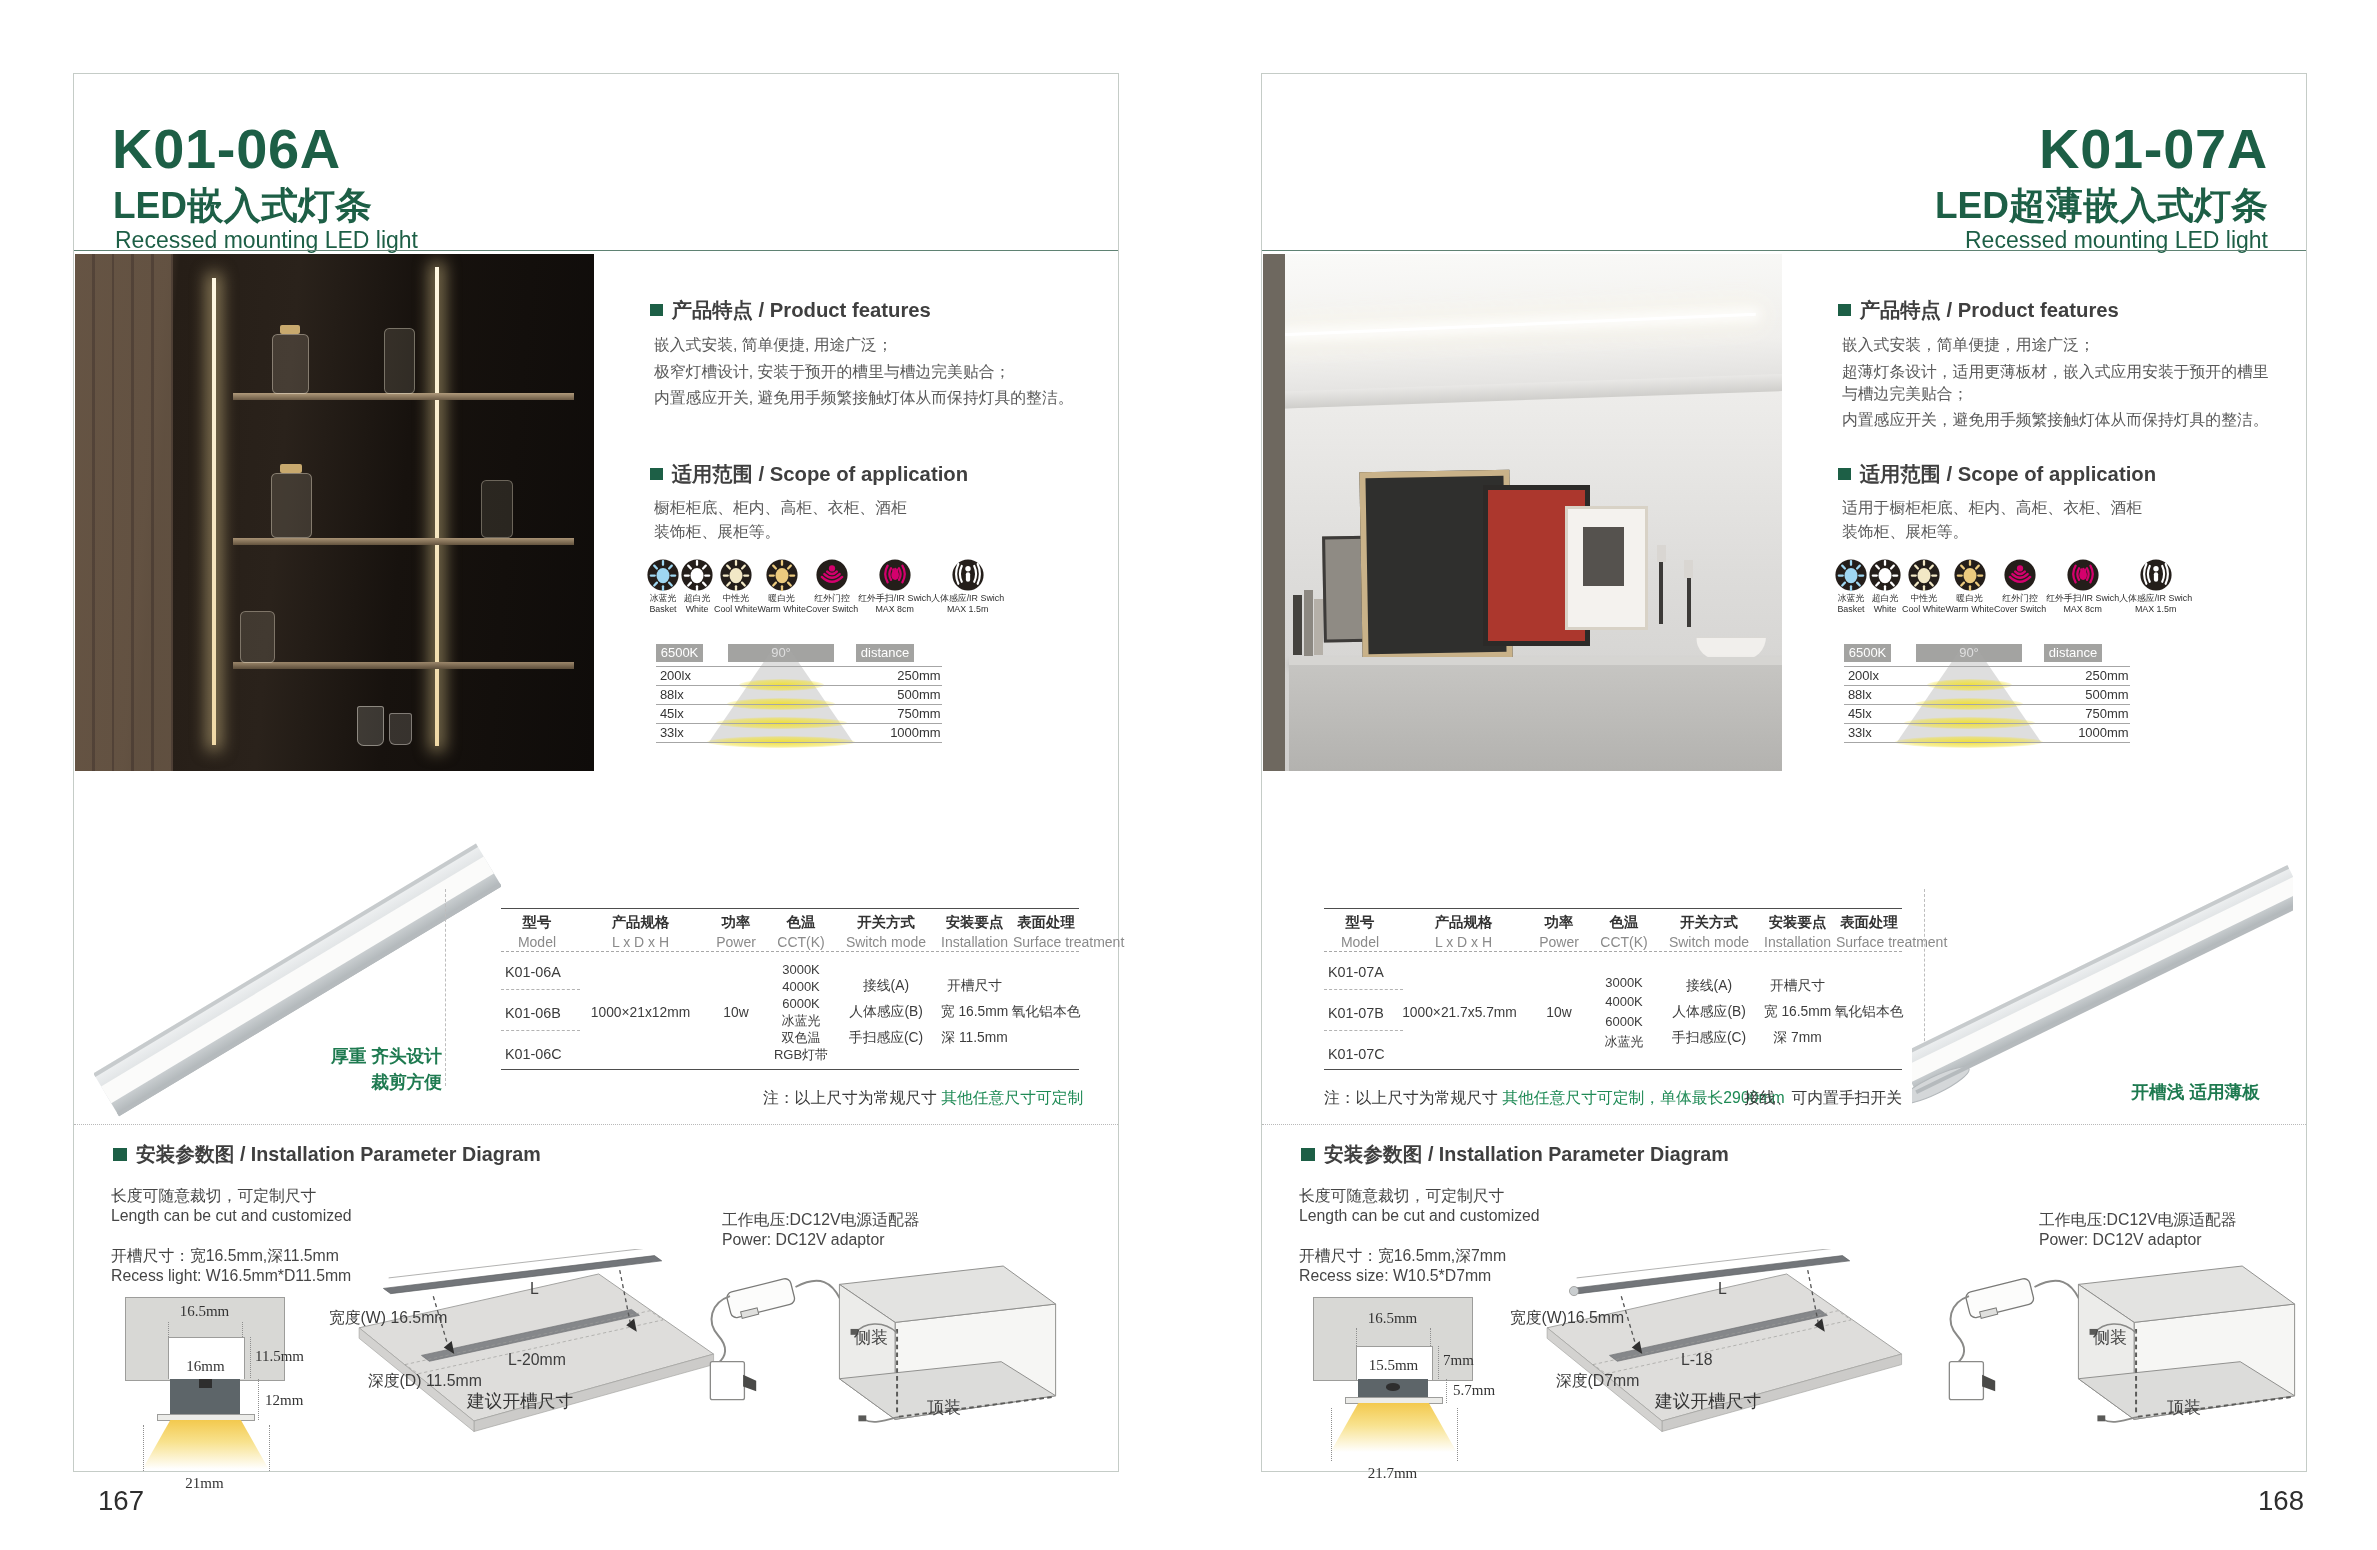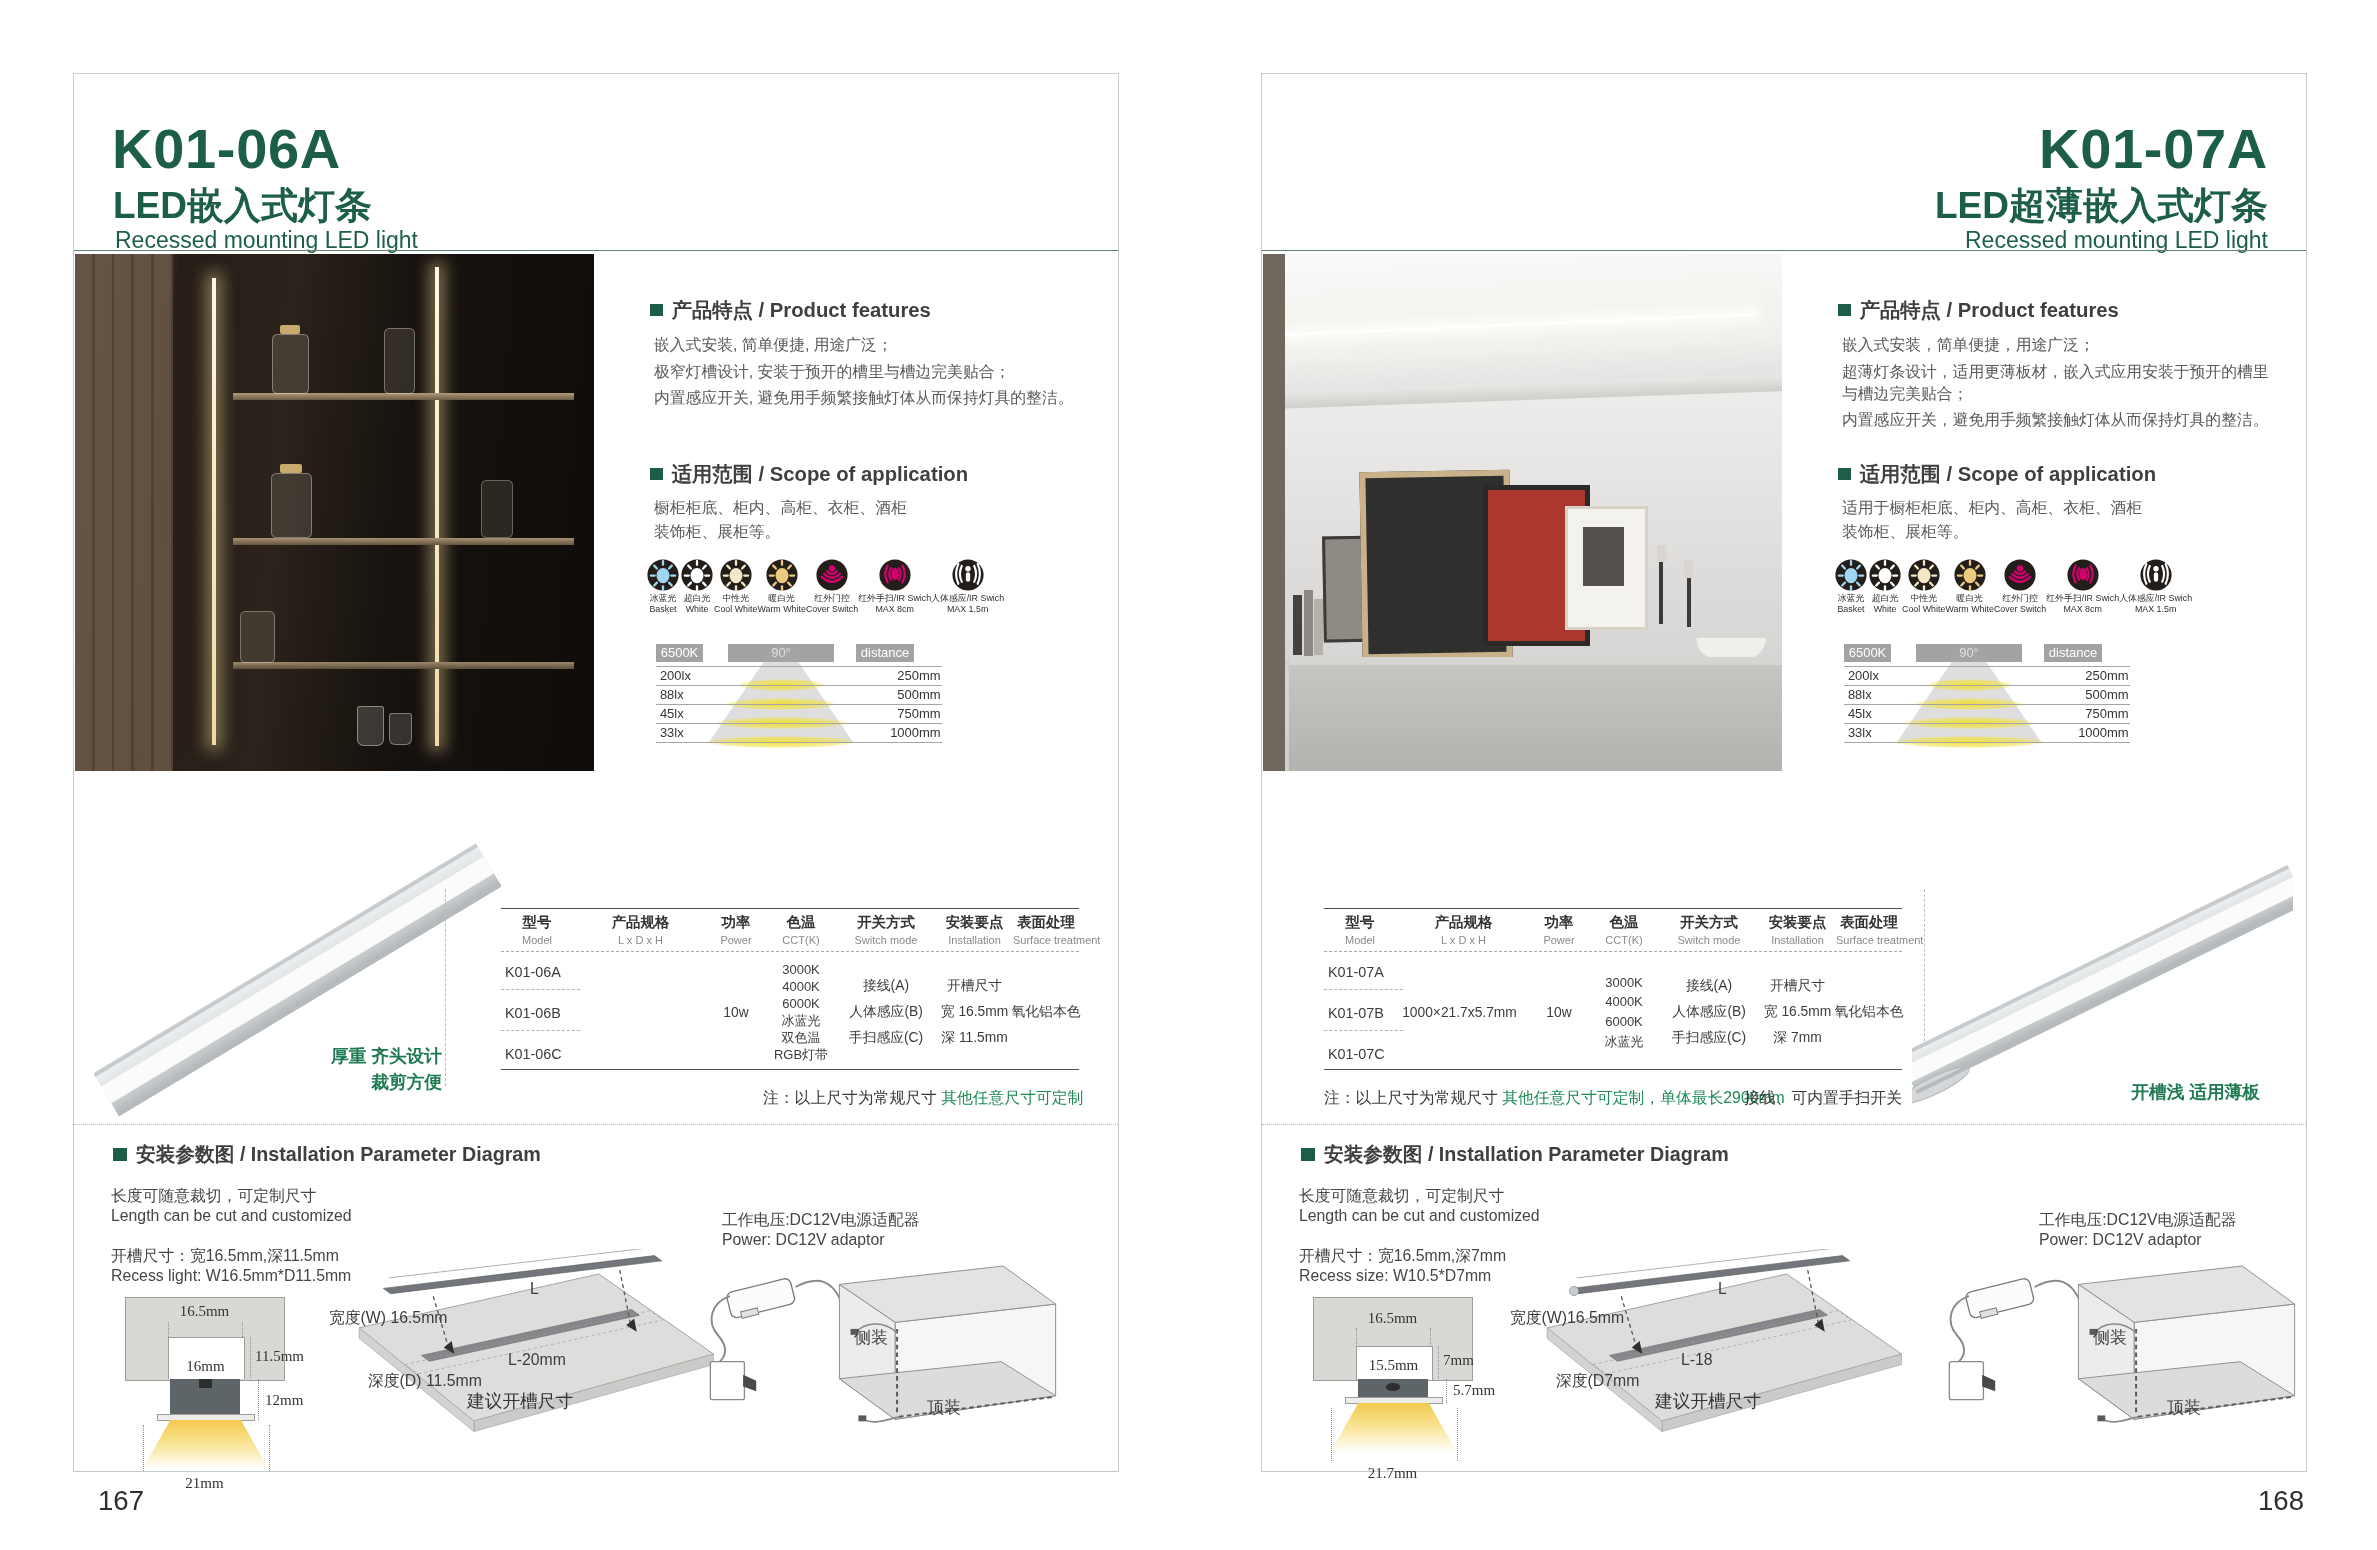--- a/index.html
+++ b/index.html
@@ -52,21 +52,21 @@
   
   .caption{position:absolute;font-size:17.7px;font-weight:bold;color:#1e7a50;line-height:25.6px;text-align:right;white-space:nowrap;}
 
   
   .tbl{position:absolute;top:834px;width:578px;height:163px;}
   .tbl .topline,.tbl .botline{position:absolute;left:0;width:100%;height:1.3px;background:#4d4d4d;}
   .tbl .topline{top:0;} .tbl .botline{top:161px;}
   .tbl .hdash{position:absolute;left:0;top:43px;width:100%;border-top:0.7px dashed #a8a8a8;}
   .th{position:absolute;top:5.3px;height:37px;text-align:center;}
   .thc{font-size:14.4px;font-weight:bold;color:#333;white-space:nowrap;}
-  .the{font-size:11px;color:#8a8a8a;white-space:nowrap;margin-top:2px;}
+  .the{font-size:14px;color:#8a8a8a;white-space:nowrap;margin-top:2px;}
   .col{position:absolute;top:46px;height:116px;display:flex;flex-direction:column;align-items:center;justify-content:center;font-size:13.8px;color:#3c3c3c;}
   .col div{white-space:nowrap;}
   .mname{position:absolute;left:3.9px;font-size:14.4px;color:#3c3c3c;white-space:nowrap;}
   .mdash{position:absolute;left:0;width:79px;border-top:0.7px dashed #b3b3b3;}
   .note{position:absolute;font-size:15.8px;font-weight:500;white-space:nowrap;}
   .note .ng{color:var(--ngreen);}
   .vdash{position:absolute;top:815px;height:197px;border-left:1.3px dashed #bdbdbd;}
   .dotsep{position:absolute;left:0;top:1050px;width:100%;border-top:1.3px dotted #b9b9b9;}
 
   
@@ -316,20 +316,23 @@
       </div>
     <div class="th" style="left:512px;width:66px">
         <div class="thc">表面处理</div>
         <div class="the">Surface treatment</div>
       </div>
     <div class="mname" style="top:56px">K01-06A</div>
     <div class="mdash" style="top:81px"></div>
     <div class="mname" style="top:97px">K01-06B</div>
     <div class="mdash" style="top:122px"></div>
     <div class="mname" style="top:138px">K01-06C</div>
+    <div class="col" style="left:72px;width:135px">
+        <div>1000×21x12mm</div>
+      </div>
     <div class="col" style="left:207px;width:56px">
         <div>10w</div>
       </div>
     <div class="col" style="left:263px;width:74px;font-size:13px;line-height:17px">
       <div>3000K</div>
         <div>4000K</div>
         <div>6000K</div>
       <div>冰蓝光</div>
         <div>双色温</div>
         <div>RGB灯带</div>

